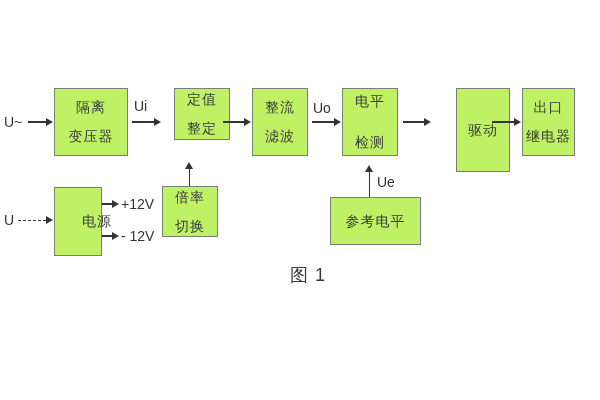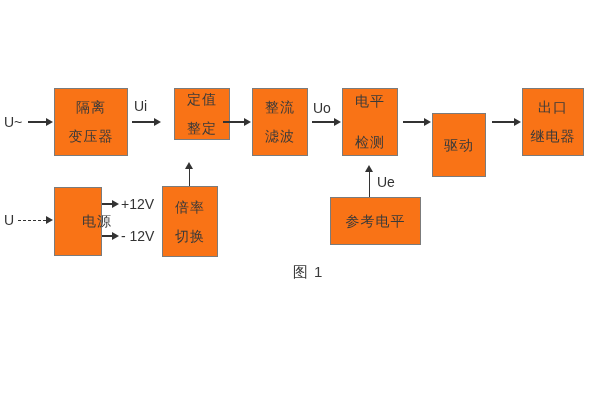--- a/index.html
+++ b/index.html
@@ -6,21 +6,21 @@
   .stage {
     position: relative;
     width: 600px; height: 400px;
     background: #ffffff;
     font-family: "Liberation Sans", "DejaVu Sans", sans-serif;
     overflow: hidden;
   }
   .box {
     position: absolute;
     border: 1px solid #7b7b7b;
-    background: #f97316;
+    background: #bef264;
     display: flex;
     flex-direction: column;
     align-items: center;
     justify-content: center;
     box-sizing: border-box;
     color: #3a3a3a;
   }
   .bl {
     display: block;
     font-size: 14px;
@@ -74,21 +74,21 @@
     content: "";
     position: absolute;
     top: -7px; left: -3.2px;
     width: 0; height: 0;
     border-bottom: 7px solid #333333;
     border-left: 4px solid transparent;
     border-right: 4px solid transparent;
   }
   .caption {
     position: absolute;
-    font-size: 15px;
+    font-size: 18px;
     color: #3a3a3a;
     text-align: center;
     letter-spacing: 1px;
   }
 </style>
 </head>
 <body>
 
 <div class="stage">
 
@@ -110,32 +110,32 @@
     <span class="bl">整定</span>
   </div>
   <div class="box" style="left:252px; top:88px; width:56px; height:68px;">
     <span class="bl">整流</span>
     <span class="bl">滤波</span>
   </div>
   <div class="box" style="left:342px; top:88px; width:56px; height:68px;gap:12px;">
     <span class="bl">电平</span>
     <span class="bl">检测</span>
   </div>
-  <div class="box" style="left:432px; top:88px; width:54px; height:64px;margin-top:25px;">
+  <div class="box" style="left:456px; top:88px; width:54px; height:84px;">
     <span class="bl">驱动</span>
   </div>
-  <div class="box" style="left:522px; top:88px; width:62px; height:68px;">
+  <div class="box" style="left:522px; top:88px; width:53px; height:68px;">
     <span class="bl">出口</span>
     <span class="bl">继电器</span>
   </div>
 
   <div class="box" style="left:54px; top:187px; width:48px; height:69px;padding-left:38px;">
     <span class="bl">电源</span>
   </div>
-  <div class="box" style="left:162px; top:186px; width:56px; height:71px;">
+  <div class="box" style="left:162px; top:186px; width:56px; height:51px;">
     <span class="bl">倍率</span>
     <span class="bl">切换</span>
   </div>
   <div class="box" style="left:330px; top:197px; width:91px; height:48px;">
     <span class="bl">参考电平</span>
   </div>
 
   <div class="ar" style="left:28px;  top:121px; width:18px;"></div>
   <div class="ar" style="left:132px; top:121px; width:22px;"></div>
   <div class="ar" style="left:223px; top:121px; width:21px;"></div>

